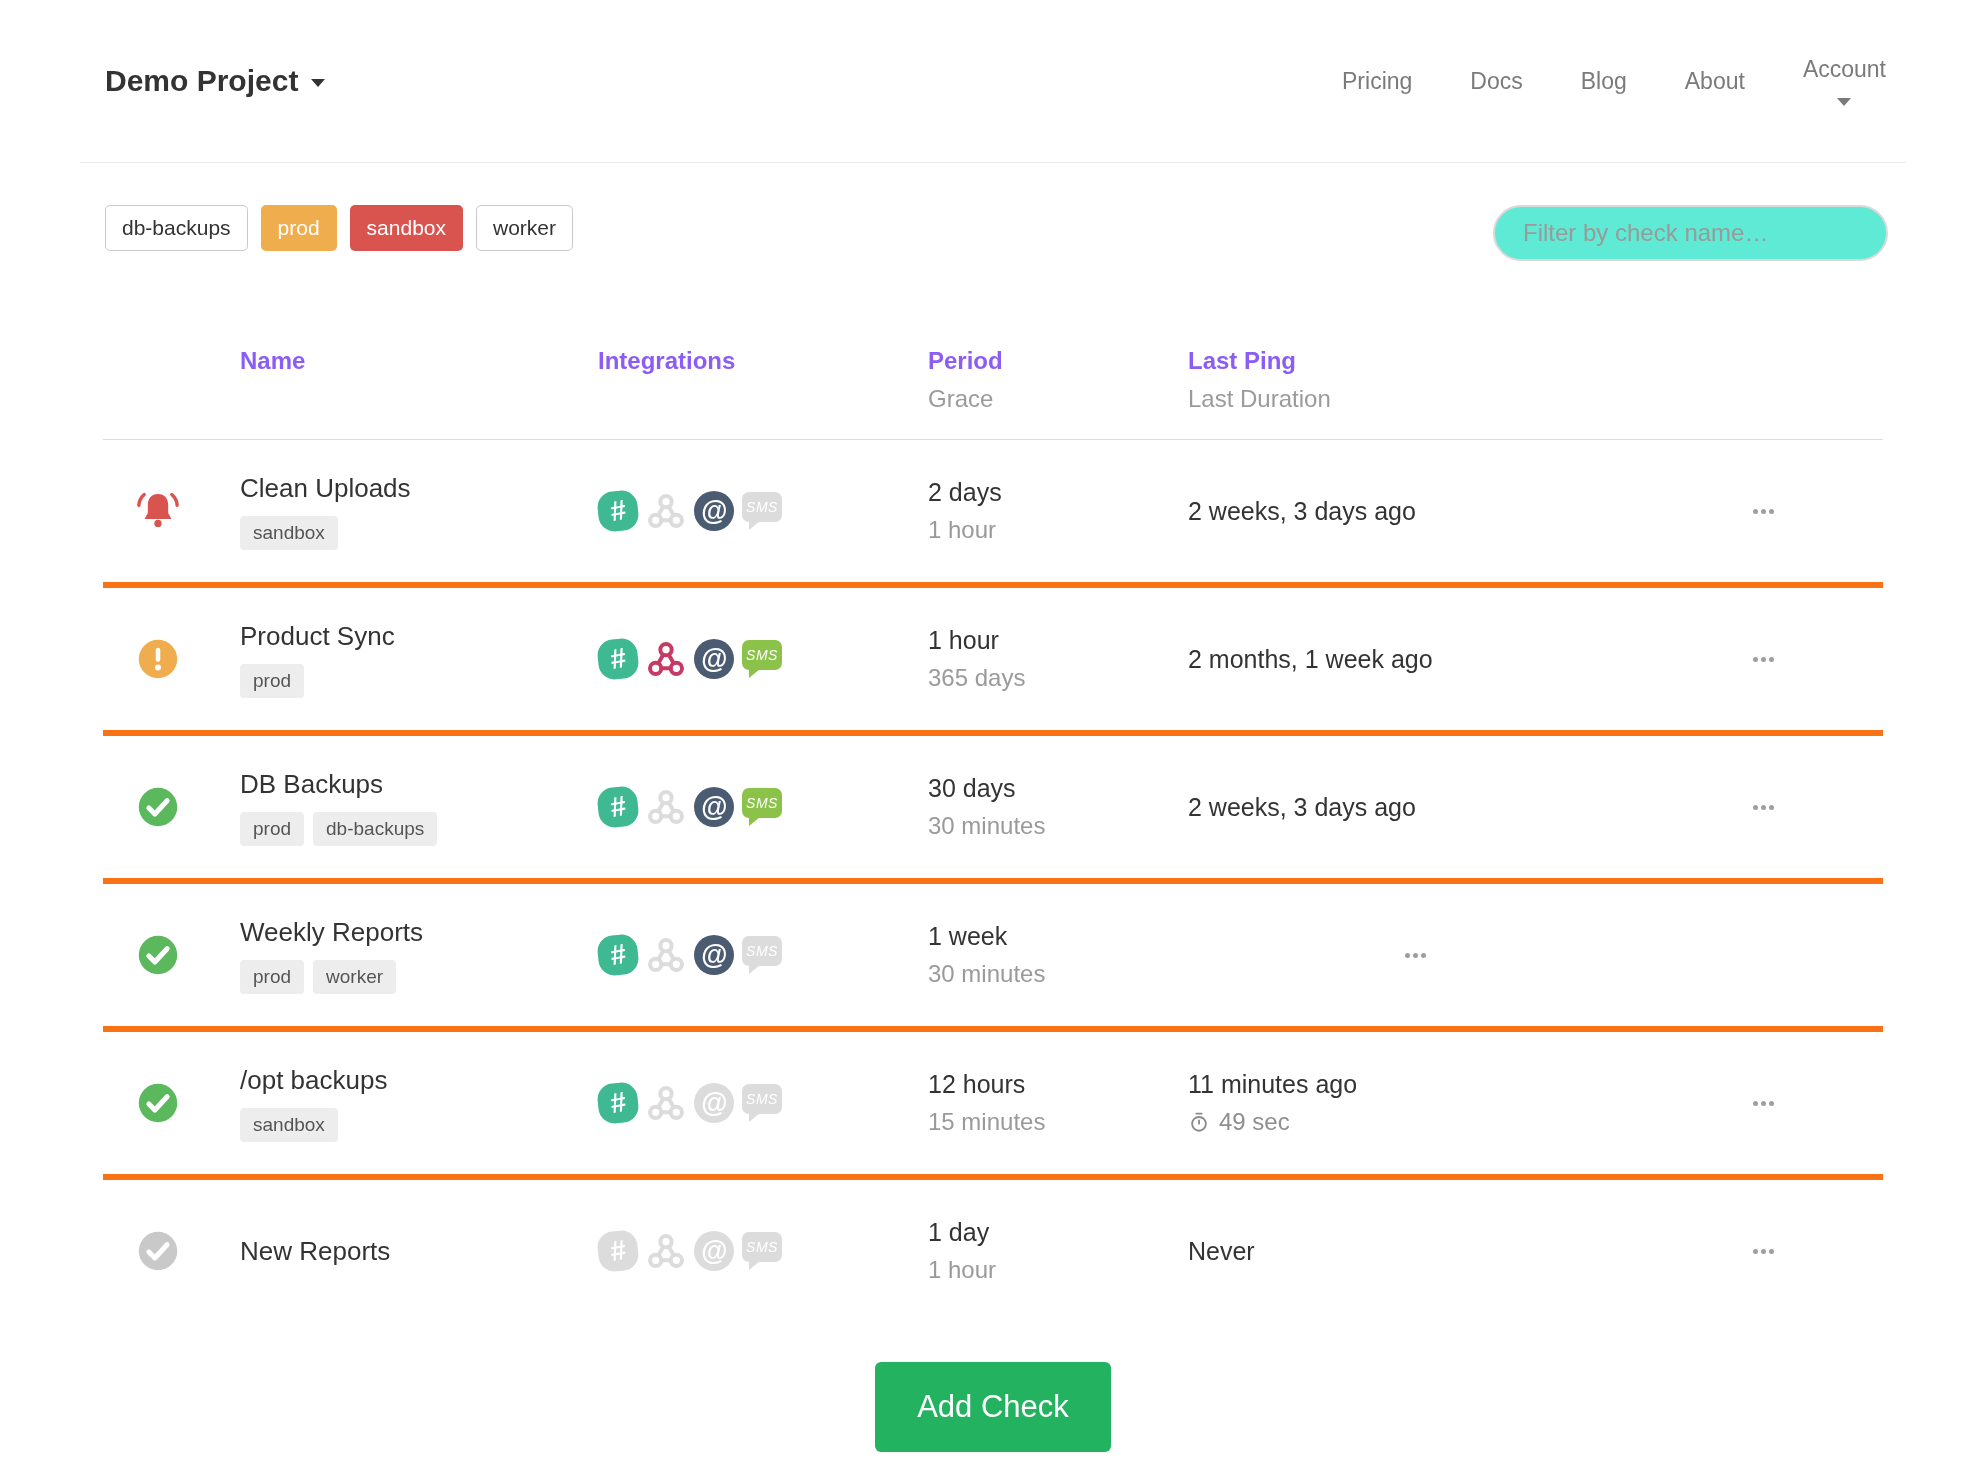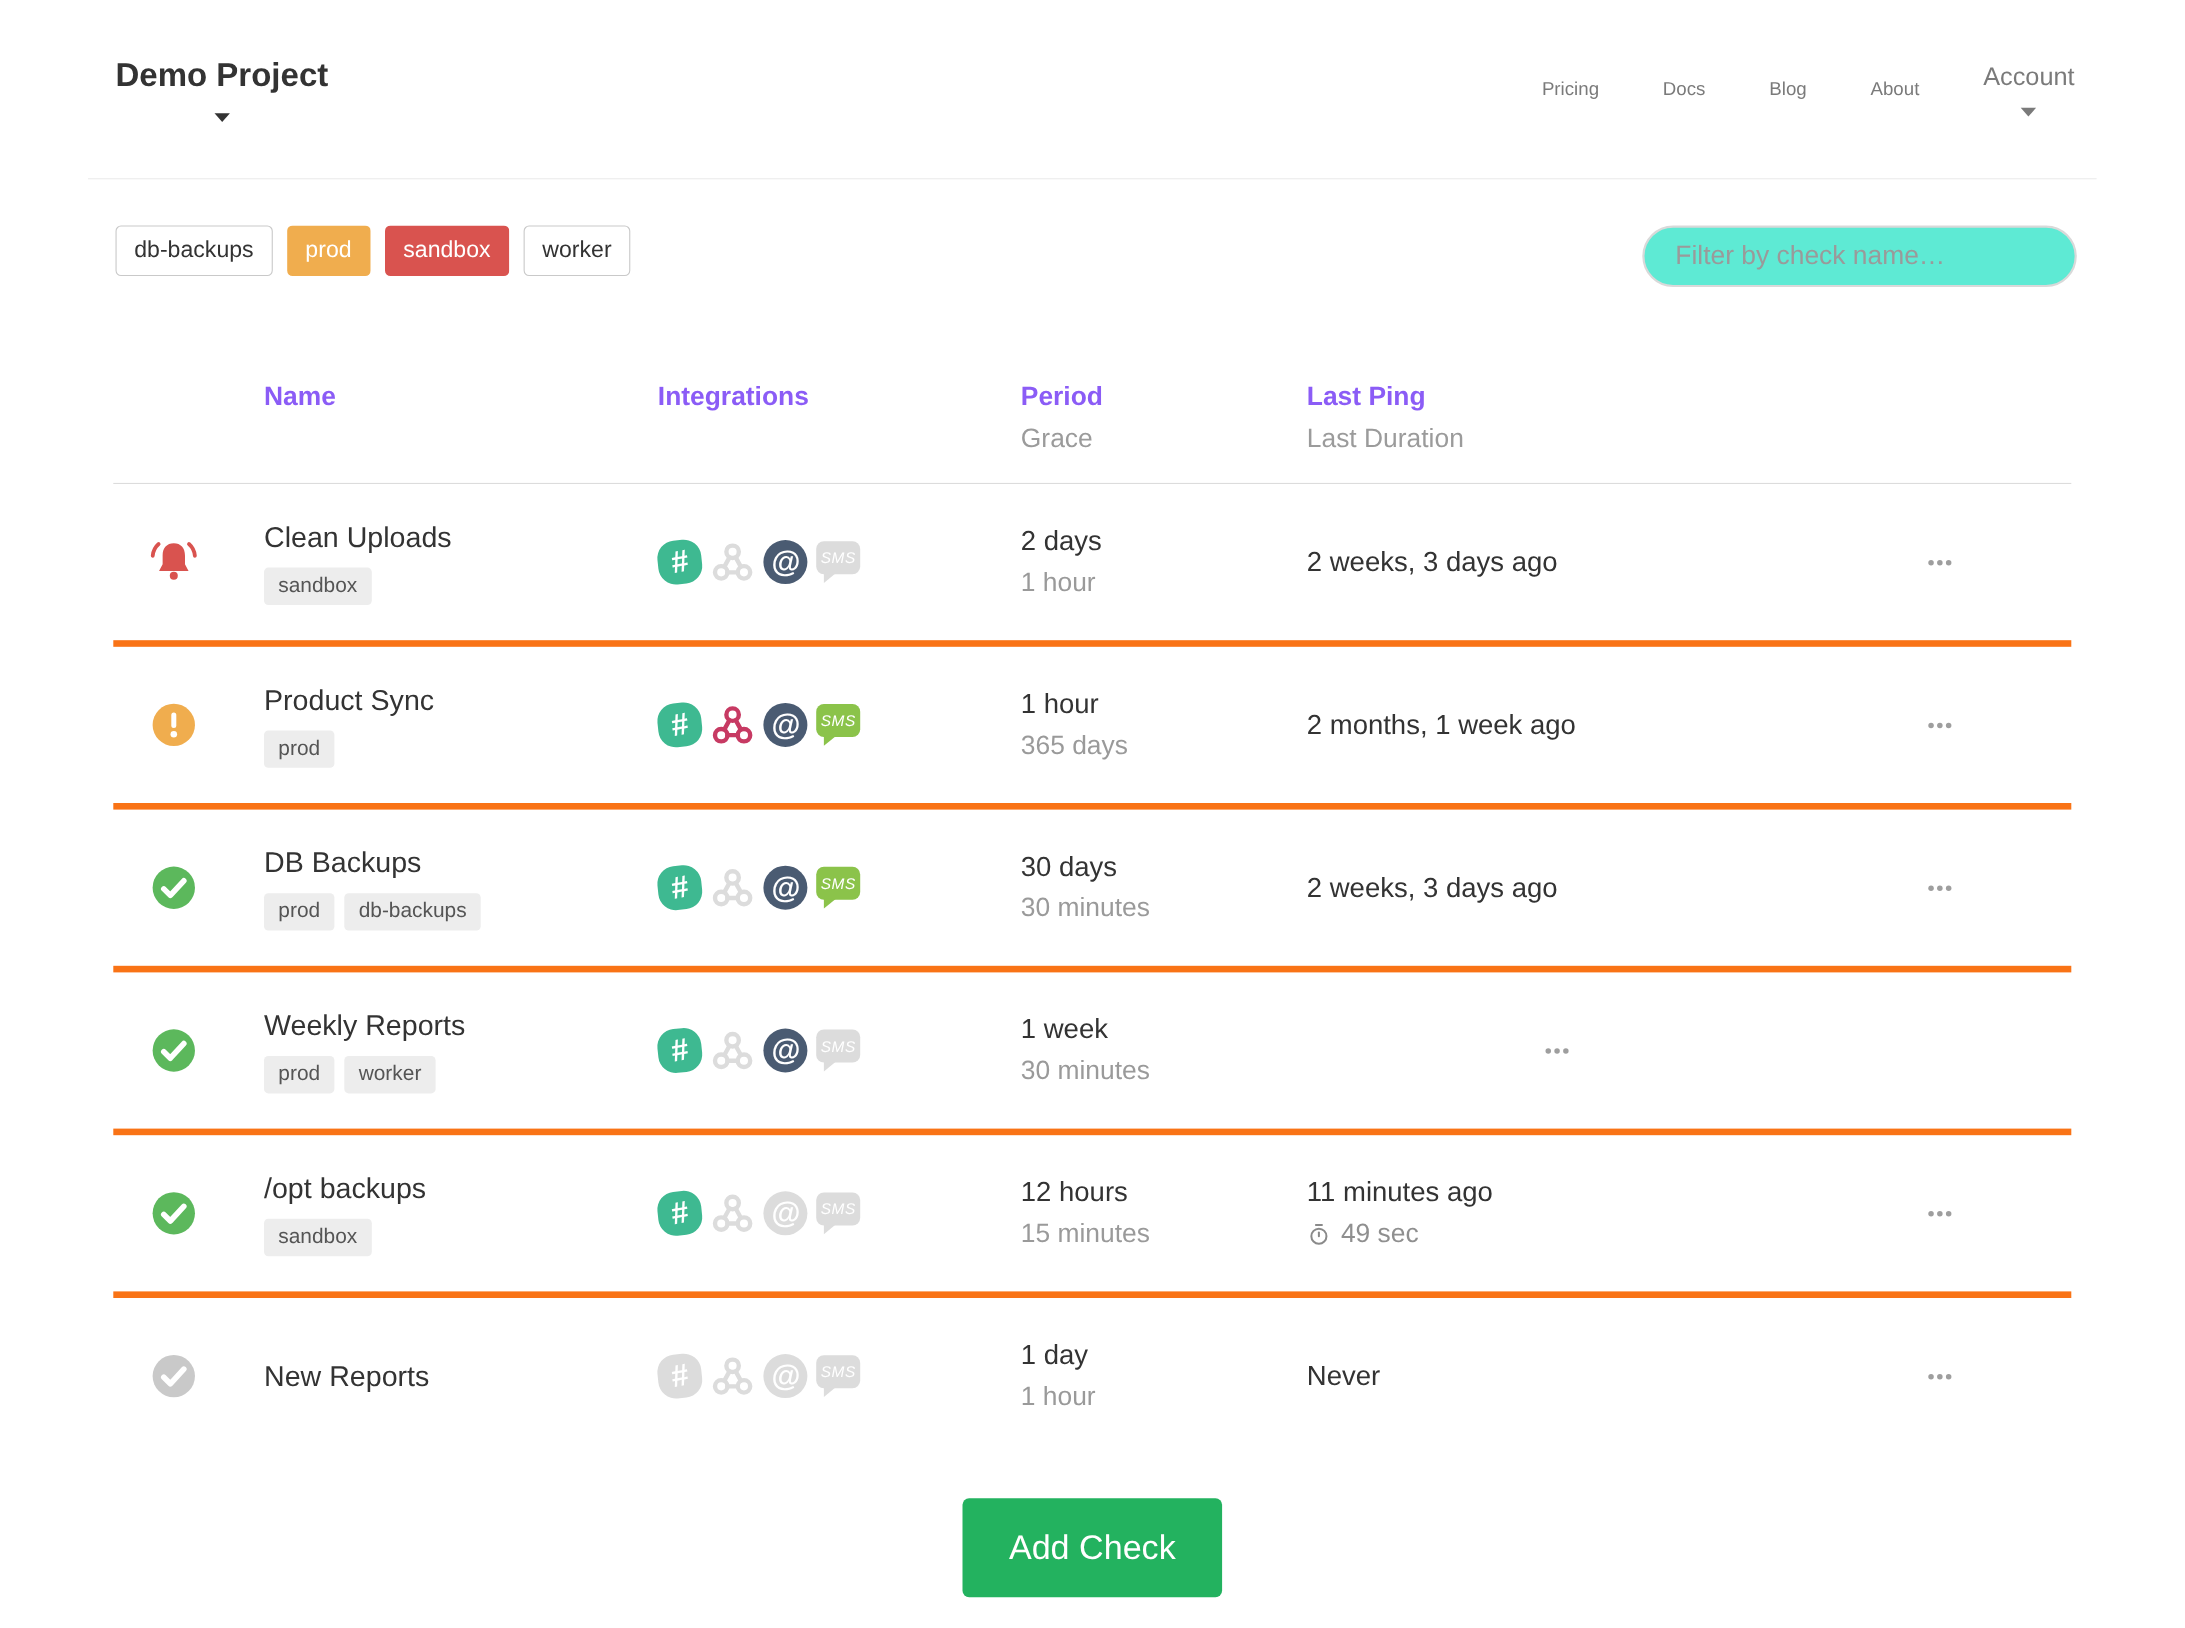--- a/index.html
+++ b/index.html
@@ -4,30 +4,30 @@
 <style>
   html,body{margin:0;padding:0;}
   body{
     width:1986px;height:1480px;background:#ffffff;
     font-family:"Liberation Sans",sans-serif;color:#333;
     position:relative;overflow:hidden;
   }
   
   .nav{margin:0 80px;height:162px;display:flex;align-items:center;
        border-bottom:1px solid #ebebeb;padding:0 20px 0 25px;position:relative;}
-  .project{font-size:30px;font-weight:bold;color:#333;display:flex;align-items:center;gap:13px;cursor:pointer;flex-direction:column;}
+  .project{font-size:30px;font-weight:bold;color:#333;display:flex;align-items:center;gap:13px;cursor:pointer;}
   .caret{width:0;height:0;border-left:7px solid transparent;border-right:7px solid transparent;
          border-top:8px solid #333;margin-top:4px;}
   .tabs{display:flex;height:100%;margin-left:72px;}
   .tab{display:flex;align-items:center;padding:0 17px;margin:0 16px;font-size:23px;
        color:#8d8d8d;position:relative;cursor:pointer;letter-spacing:.3px;}
   .tab.active{color:#2f2f2f;}
   .tab.active::after{content:"";position:absolute;left:0;right:0;bottom:0;height:11px;background:#ececec;}
   .nav-right{margin-left:auto;display:flex;align-items:center;gap:58px;}
-  .nav-link{font-size:17px;color:#7a7a7a;cursor:pointer;text-align:center;}
+  .nav-link{font-size:23px;color:#7a7a7a;cursor:pointer;text-align:center;}
   .account{display:flex;align-items:center;gap:11px;color:#7a7a7a;font-size:23px;cursor:pointer;flex-direction:column;}
   .account .caret{border-top-color:#7a7a7a;}
   
   .filter-row{margin:42px 98px 0 105px;display:flex;justify-content:space-between;align-items:flex-start;}
   .ftags{display:flex;gap:13px;}
   .ftag{font-family:inherit;font-size:21px;padding:9px 16px;border-radius:5px;
         border:1px solid transparent;cursor:pointer;line-height:1.25;}
   .ftag.outline{background:#fff;border-color:#c9c9c9;color:#333;}
   .ftag.orange{background:var(--tag-orange);color:#fff;}
   .ftag.red{background:var(--tag-red);color:#fff;}

